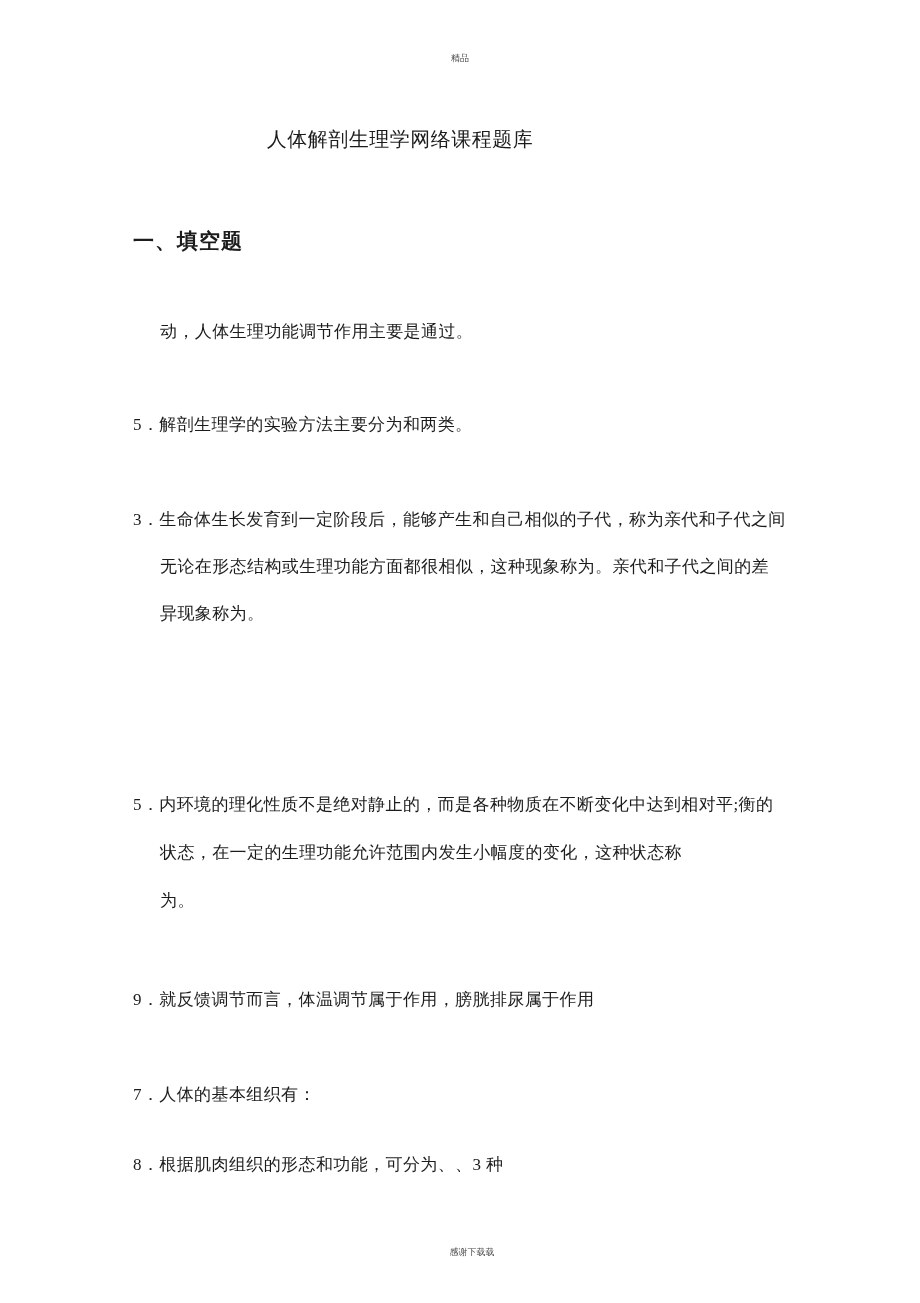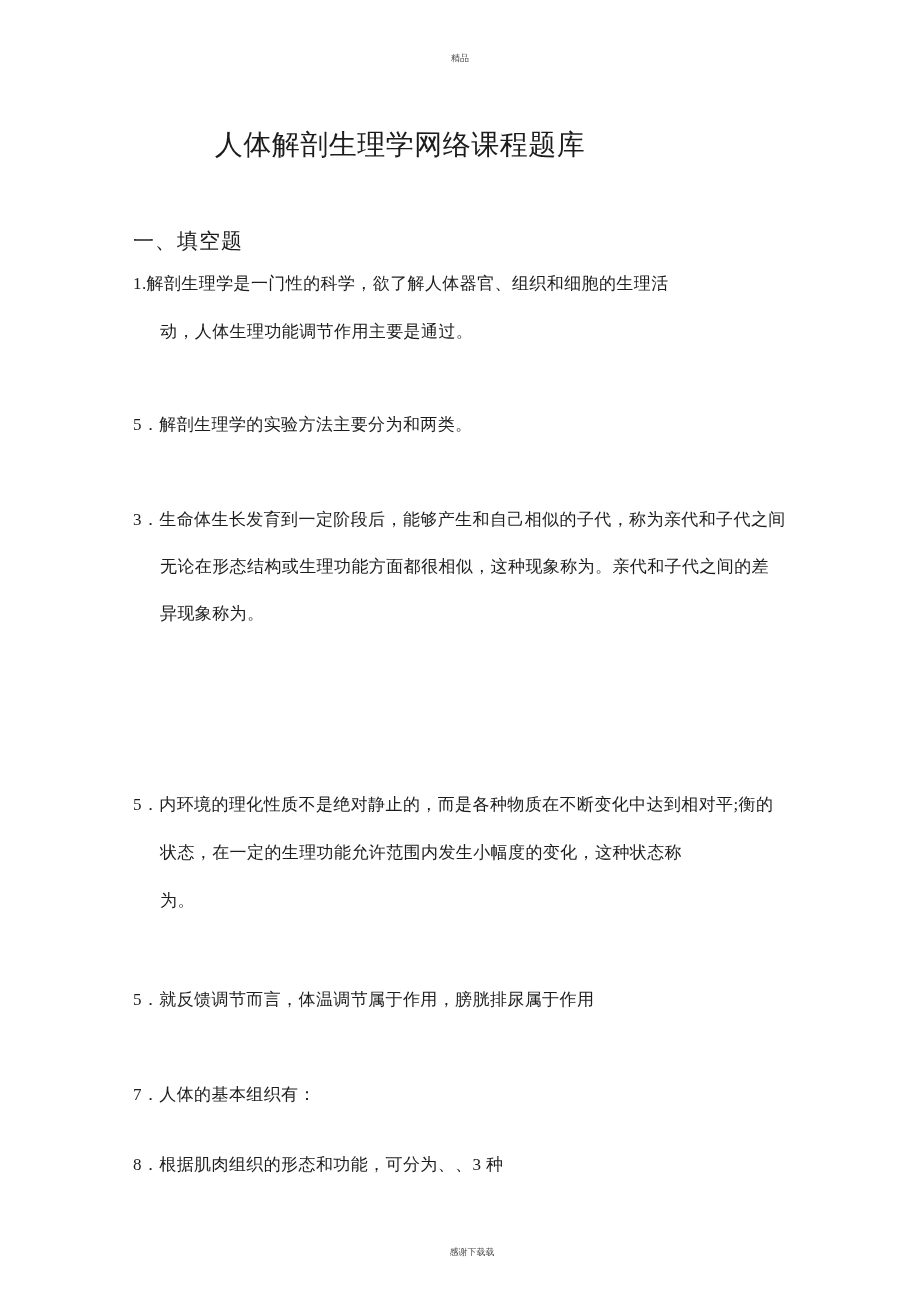--- a/index.html
+++ b/index.html
@@ -26,32 +26,33 @@
     user-select: none;
   }
   .watermark.top { top: 52px; }
   .watermark.bottom { top: 1246px; padding-left: 12px; }
   .doc-title {
     position: absolute;
     top: 126px;
     left: 0;
     width: 800px;
     text-align: center;
-    font-size: 28px;
+    font-size: 20px;
     font-weight: 500;
     letter-spacing: 0.5px;
     white-space: nowrap;
   }
   .section-heading {
     position: absolute;
     left: 133px;
     top: 227px;
     font-size: 21px;
     letter-spacing: 1px;
     white-space: nowrap;
+    font-weight: bold;
   }
   .q-line {
     position: absolute;
     left: 133px;
     font-size: 17px;
     letter-spacing: 0.4px;
     white-space: nowrap;
   }
   .q-line.cont { left: 160px; }
 </style>
@@ -59,35 +60,34 @@
 <body>
 
 <div class="page">
 
   <div class="watermark top">精品</div>
 
   <div class="doc-title">人体解剖生理学网络课程题库</div>
 
   <div class="section-heading">一、填空题</div>
 
-  <div class="q-line" style="top:272px">1.解剖生理学是一门性的科学，欲了解人体器官、组织和细胞的生理活</div>
   <div class="q-line cont" style="top:320px">动，人体生理功能调节作用主要是通过。</div>
 
   <div class="q-line" style="top:413px">5．解剖生理学的实验方法主要分为和两类。</div>
 
   <div class="q-line" style="top:508px">3．生命体生长发育到一定阶段后，能够产生和自己相似的子代，称为亲代和子代之间</div>
   <div class="q-line cont" style="top:555px">无论在形态结构或生理功能方面都很相似，这种现象称为。亲代和子代之间的差</div>
   <div class="q-line cont" style="top:602px">异现象称为。</div>
 
 
   <div class="q-line" style="top:793px">5．内环境的理化性质不是绝对静止的，而是各种物质在不断变化中达到相对平;衡的</div>
   <div class="q-line cont" style="top:841px">状态，在一定的生理功能允许范围内发生小幅度的变化，这种状态称</div>
   <div class="q-line cont" style="top:889px">为。</div>
 
-  <div class="q-line" style="top:988px">5．就反馈调节而言，体温调节属于作用，膀胱排尿属于作用</div>
+  <div class="q-line" style="top:988px">9．就反馈调节而言，体温调节属于作用，膀胱排尿属于作用</div>
 
   <div class="q-line" style="top:1083px">7．人体的基本组织有：</div>
 
   <div class="q-line" style="top:1153px">8．根据肌肉组织的形态和功能，可分为、、3 种</div>
 
   <div class="watermark bottom">感谢下载载</div>
 
 </div>
 
 </body></html>

